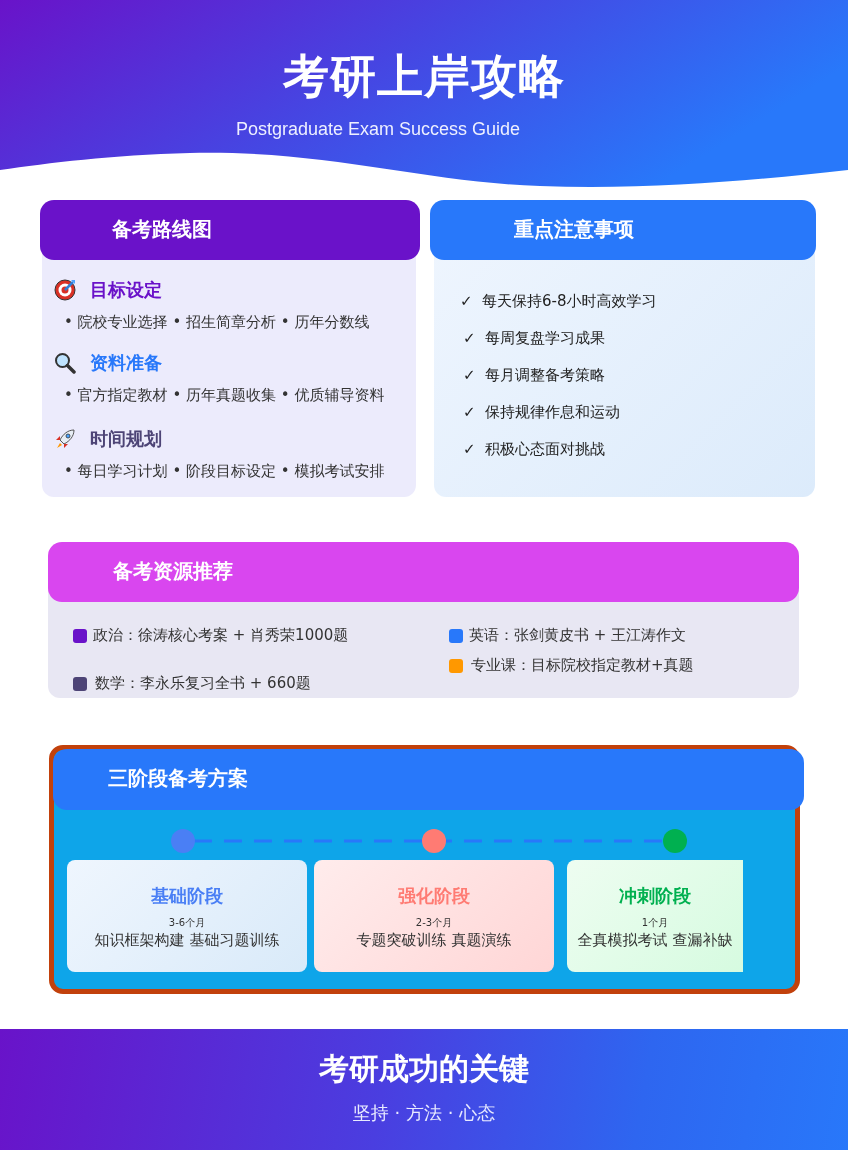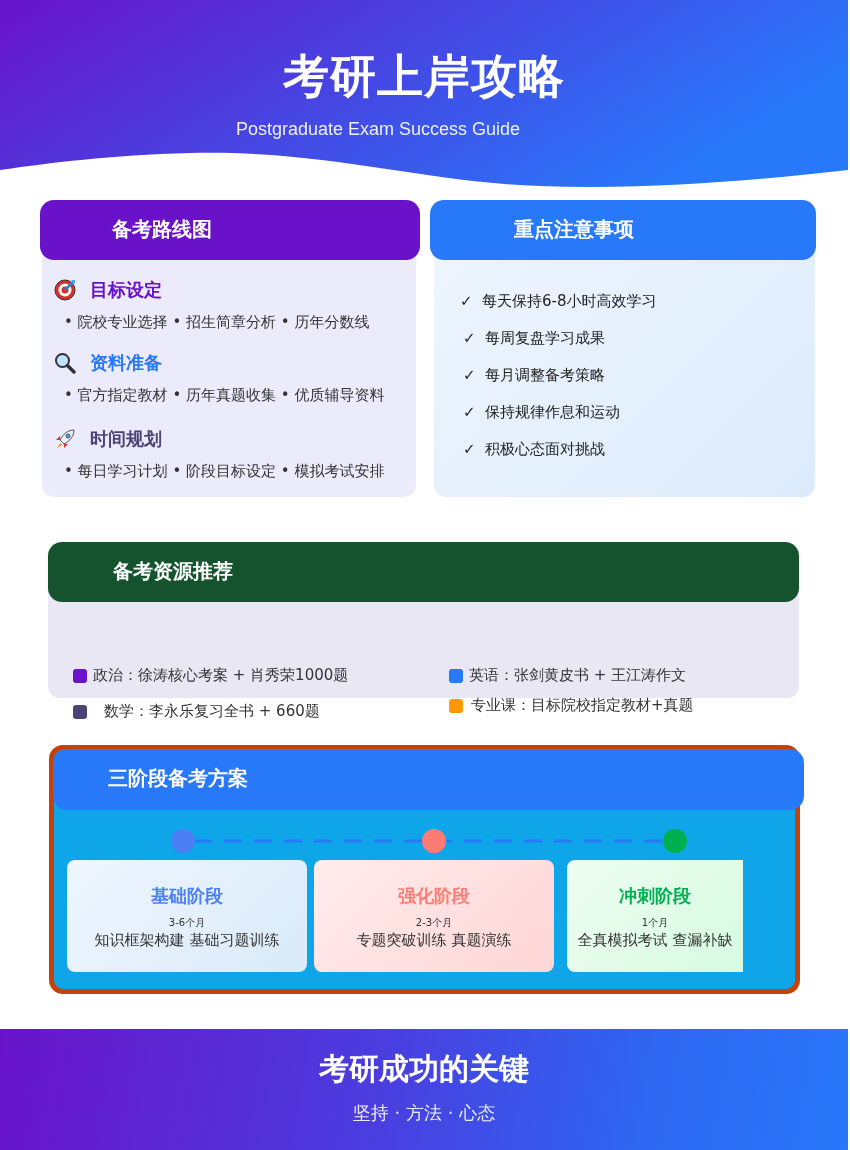--- a/index.html
+++ b/index.html
@@ -34,22 +34,22 @@
     background: #2878fa; border-radius: 14px; }
   .note-list { position: absolute; left: 30px; top: 92px; list-style: none; }
   .note-list li { font-size: 15px; color: #222; height: 37px; display: flex; align-items: flex-start; }
   .note-list .check { width: 20px; font-size: 15px; margin-right: 2px; }
 
   
   .card-res { position: absolute; left: 48px; top: 542px; width: 751px; height: 156px; }
   .card-res .body { position: absolute; left: 0; top: 40px; width: 751px; height: 116px;
     background: #e8e7f3; border-radius: 0 0 12px 12px; }
   .card-res .head { position: absolute; left: 0; top: 0; width: 751px; height: 60px;
-    background: #14532d; border-radius: 14px; }
-  .res-item { position: absolute; display: flex; align-items: center; font-size: 15px; color: #333; white-space: nowrap; margin-top: 40px; }
+    background: #d946ef; border-radius: 14px; }
+  .res-item { position: absolute; display: flex; align-items: center; font-size: 15px; color: #333; white-space: nowrap; }
   .res-sw { width: 14px; height: 14px; border-radius: 3px; margin-right: 6px; display: inline-block; }
 
   
   .card-stage { position: absolute; left: 49px; top: 745px; width: 751px; height: 249px;
     border: 5px solid #c2410c; border-radius: 14px; background: #0ea5e9; text-decoration: underline; }
   .card-stage .head { position: absolute; left: -1px; top: -1px; width: 751px; height: 61px;
     background: #2878fa; border-radius: 14px; }
   .timeline { position: absolute; left: 0; top: 0; }
   .stage-box { position: absolute; top: 110px; height: 112px; border-radius: 8px; text-align: center; }
   .stage-name { font-size: 18px; font-weight: bold; margin-top: 24px; }
@@ -169,21 +169,21 @@
     <div class="card-head-title" style="left:25px;">备考资源推荐</div>
   </div>
   <div class="res-item" style="left:25px; top:84px;">
     <span class="res-sw" style="background:#6a12c9;"></span>
     <span>政治：徐涛核心考案 + 肖秀荣1000题</span>
   </div>
   <div class="res-item" style="left:401px; top:84px;">
     <span class="res-sw" style="background:#2878fa;"></span>
     <span>英语：张剑黄皮书 + 王江涛作文</span>
   </div>
-  <div class="res-item" style="left:25px; top:120px;gap:9px;">
+  <div class="res-item" style="left:25px; top:132px;">
     <span class="res-sw" style="background:#4d4476; margin-right:8px;"></span>
     <span>数学：李永乐复习全书 + 660题</span>
   </div>
   <div class="res-item" style="left:401px; top:114px;">
     <span class="res-sw" style="background:#ff9800; margin-right:8px;"></span>
     <span>专业课：目标院校指定教材+真题</span>
   </div>
 </div>
 
 <div class="card-stage">

